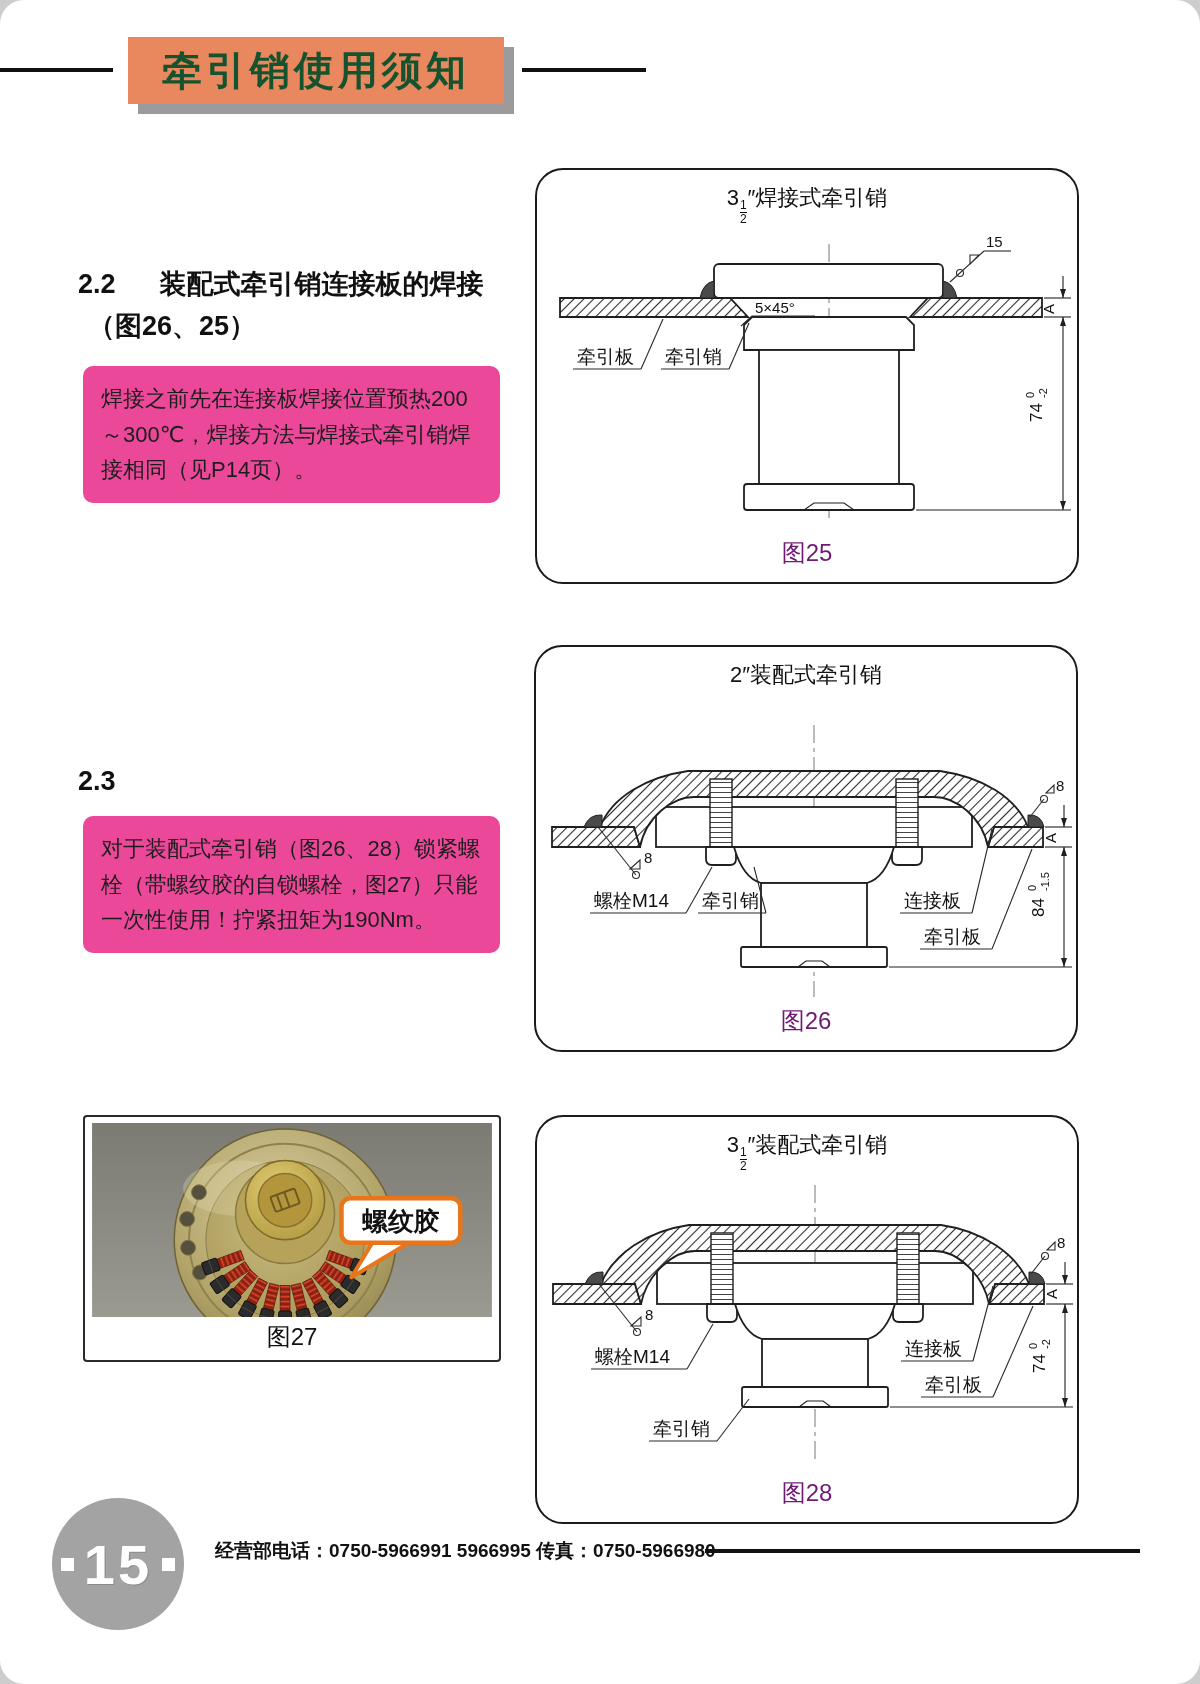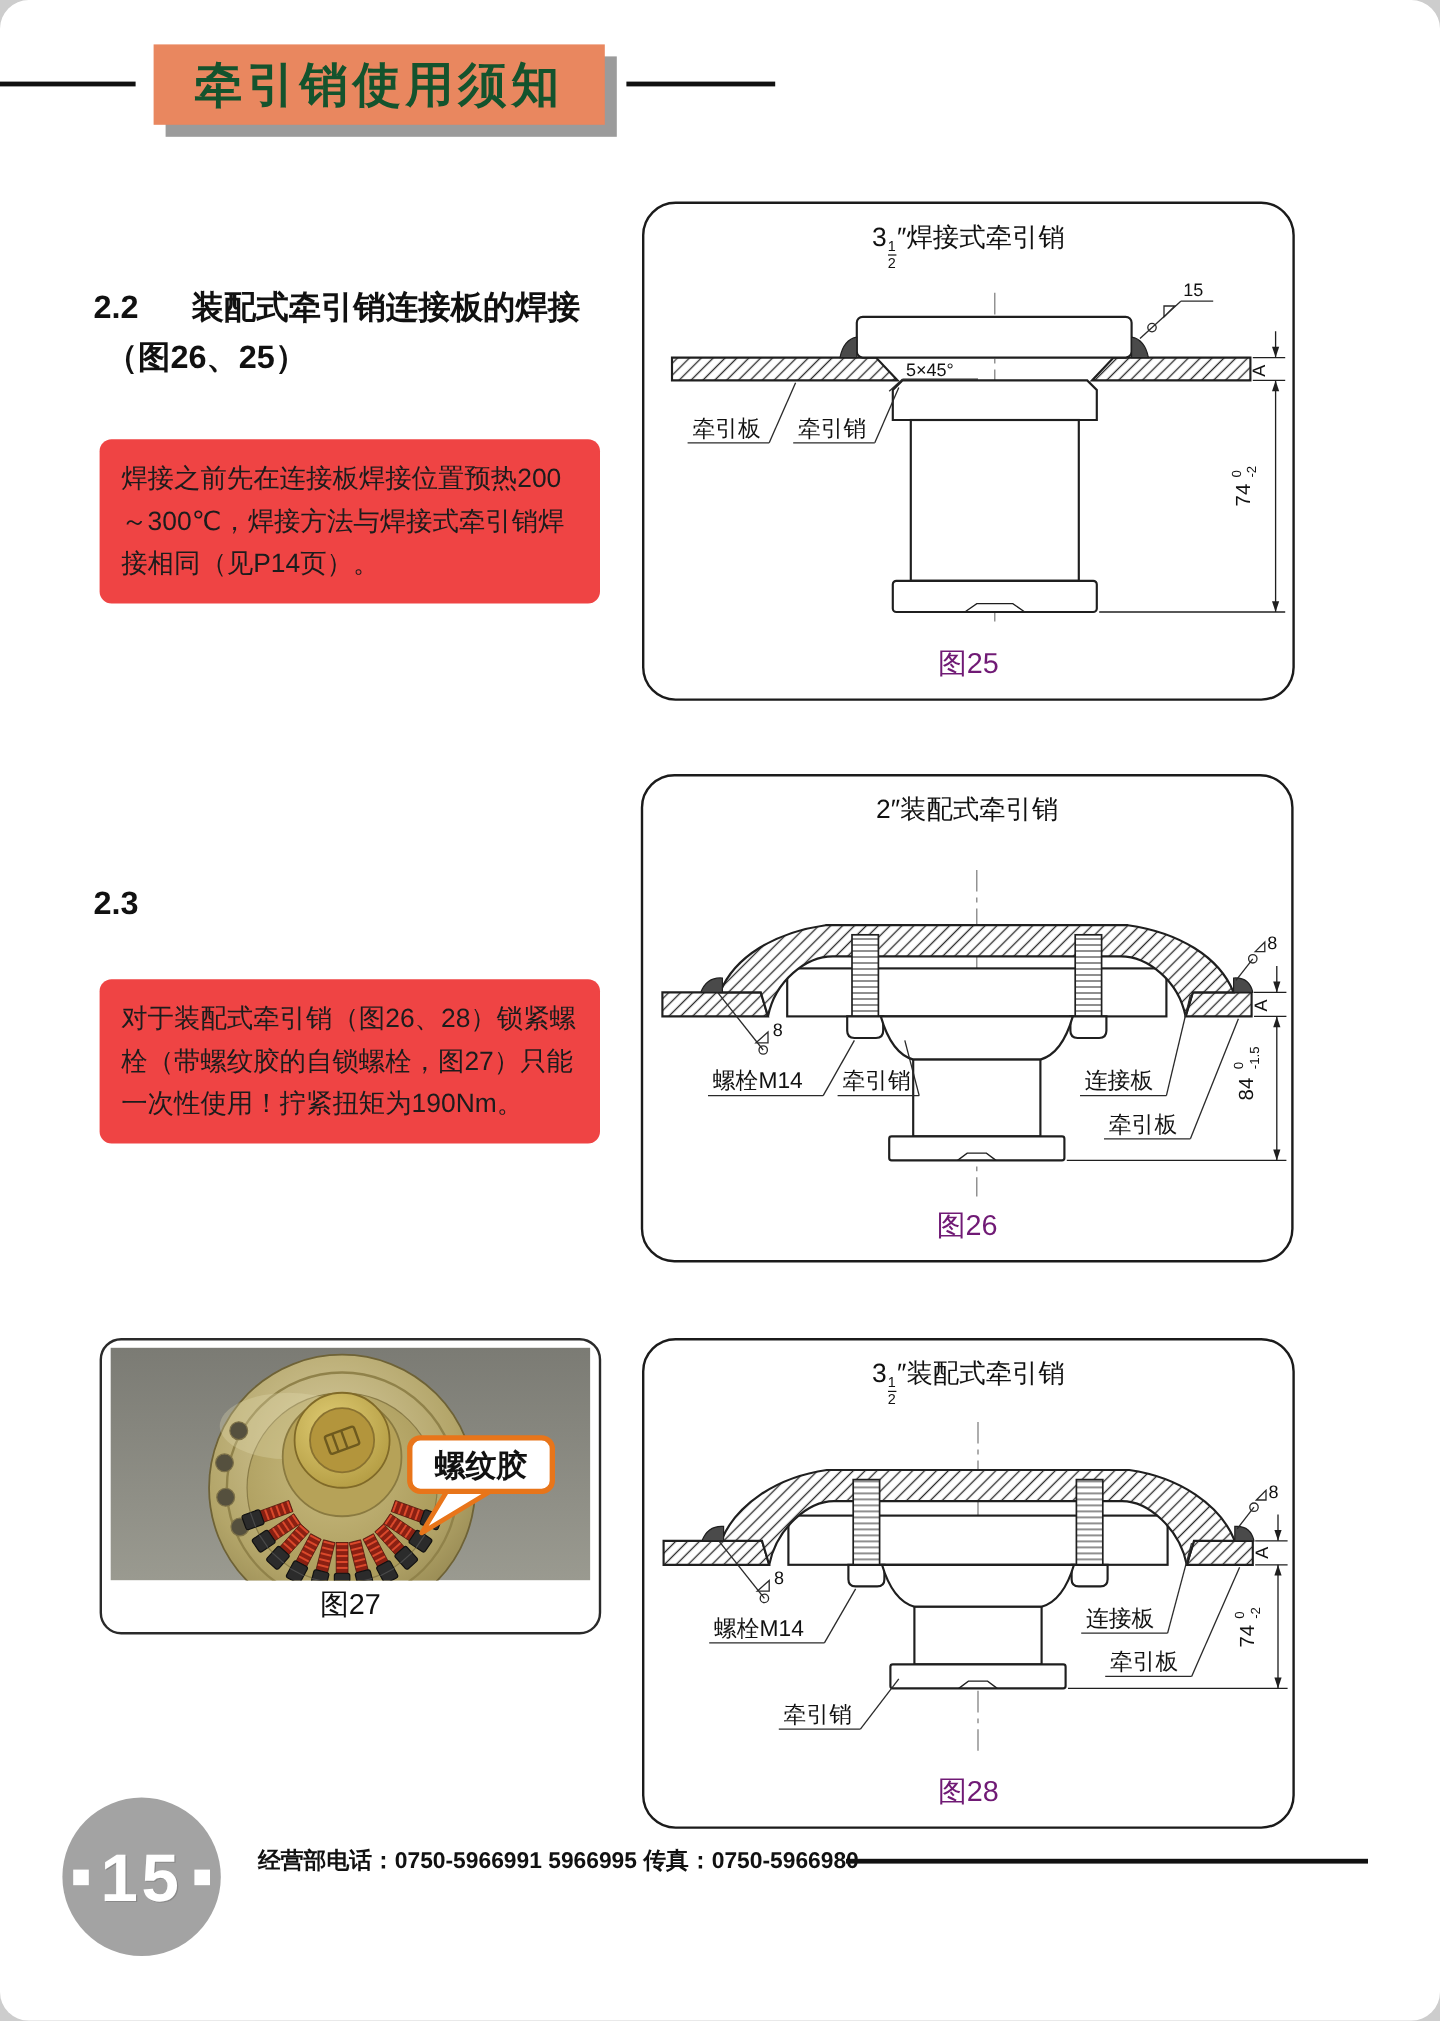--- a/index.html
+++ b/index.html
@@ -8,46 +8,46 @@
 
   
   .rule{position:absolute;background:#111;height:4px;}
   .rule-left{left:0;top:68px;width:113px;}
   .rule-right{left:522px;top:68px;width:124px;}
   .banner{position:absolute;left:128px;top:37px;width:376px;height:67px;background:#e9875f;
           box-shadow:10px 10px 0 0 #9b9b9b;display:flex;align-items:center;justify-content:center;}
   .banner span{color:#14532d;font-size:40px;font-weight:700;letter-spacing:4px;}
 
   
-  .sec{position:absolute;left:78px;width:440px;font-weight:700;font-size:27px;line-height:1.35;}
+  .sec{position:absolute;left:78px;width:440px;font-weight:700;font-size:27px;line-height:1.35;margin-top:28px;}
   .sec .row{display:flex;gap:44px;}
   .sec .sub{padding-left:10px;margin-top:6px;}
   .sec22{top:238px;}
   .sec23{top:735px;}
-  .note{position:absolute;left:83px;width:417px;background:#ef4444;border-radius:10px;
+  .note{position:absolute;left:83px;width:417px;background:#ec4899;border-radius:10px;
         padding:15px 18px;font-size:22px;line-height:1.62;color:#1c1c1c;box-sizing:border-box;}
   .note1{top:366px;}
   .note2{top:816px;}
 
   
   .fig-card{position:absolute;background:#fff;border:2.5px solid #1b1b1b;border-radius:28px;}
   .card25{left:535px;top:168px;width:540px;height:412px;}
   .card26{left:534px;top:645px;width:540px;height:403px;}
   .card28{left:535px;top:1115px;width:540px;height:405px;}
   .fig-title{margin-top:13px;text-align:center;font-size:22px;color:#111;}
   .fig-title .nm{margin-left:0;}
   .frac{display:inline-flex;flex-direction:column;font-size:12px;line-height:1.05;vertical-align:-4px;margin:0 1px;text-align:center;}
   .frac .den{border-top:1.5px solid #111;}
   .fig-svg{position:absolute;left:0;}
   .svg25{top:52px;} .svg26{top:48px;} .svg28{top:50px;}
   .fig-caption{position:absolute;bottom:13px;width:100%;text-align:center;font-size:24px;color:#701a75;margin-top:16px;}
 
   
   .photo-card{position:absolute;left:83px;top:1115px;width:418px;height:247px;border:2.5px solid #2a2a2a;
-              border-radius:18px;box-sizing:border-box;padding:6px 6px 0 6px;}
+              border-radius:4px;box-sizing:border-box;padding:6px 6px 0 6px;}
   .photo-card svg{display:block;margin:0 auto;}
   .photo-caption{text-align:center;font-size:24px;margin-top:4px;}
 
   
   .badge{position:absolute;left:52px;top:1498px;width:132px;height:132px;border-radius:50%;background:#a3a3a3;
          display:flex;align-items:center;justify-content:center;gap:10px;}
   .badge .dash{width:13px;height:13px;background:#fff;}
   .badge .num{font-size:56px;font-weight:700;color:#fff;letter-spacing:3px;text-shadow:1px 1px 0 #8a8a8a;}
   .contact{position:absolute;left:215px;top:1538px;font-size:19px;font-weight:700;}
   .footer-rule{position:absolute;left:705px;top:1549px;width:435px;height:4px;background:#111;}

